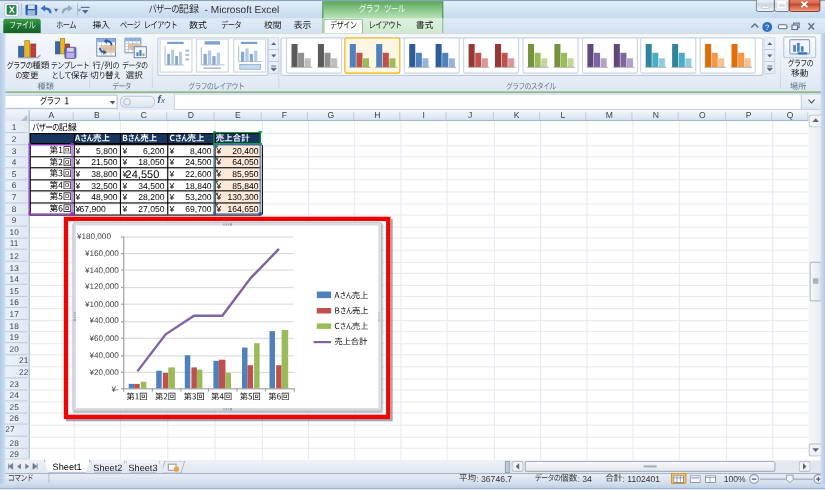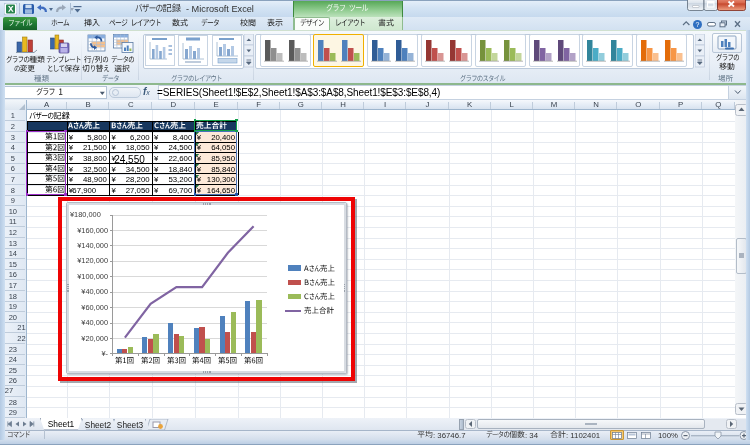--- a/index.html
+++ b/index.html
@@ -362,21 +362,20 @@
 <svg style="position:absolute;left:36.0px;top:87.8px;overflow:visible" width="27" height="10" viewBox="0 0 26.8 10">
       <path transform="translate(0 6.7)" fill="#111" d="M5.3 -6.7Q5.4 -6.6 5.5 -6.4Q5.6 -6.2 5.7 -6.0Q5.8 -5.7 5.8 -5.6L5.5 -5.4Q5.4 -5.6 5.2 -6.0Q5.0 -6.3 4.9 -6.5ZM6.0 -7.1Q6.1 -6.9 6.2 -6.7Q6.3 -6.5 6.4 -6.3Q6.5 -6.1 6.6 -5.9L6.2 -5.7Q6.1 -6.0 6.0 -6.3Q5.8 -6.6 5.7 -6.9ZM5.7 -5.0Q5.7 -5.0 5.6 -4.8Q5.6 -4.7 5.6 -4.6Q5.5 -4.2 5.3 -3.7Q5.1 -3.2 4.9 -2.7Q4.7 -2.2 4.3 -1.7Q3.9 -1.0 3.2 -0.4Q2.6 0.1 1.6 0.6L1.1 0.0Q1.7 -0.2 2.2 -0.5Q2.7 -0.8 3.1 -1.2Q3.5 -1.6 3.9 -2.1Q4.1 -2.5 4.3 -2.9Q4.6 -3.4 4.7 -3.9Q4.9 -4.3 5.0 -4.7H2.4L2.6 -5.3Q2.7 -5.3 2.9 -5.3Q3.2 -5.3 3.5 -5.3Q3.7 -5.3 4.0 -5.3Q4.3 -5.3 4.5 -5.3Q4.8 -5.3 4.8 -5.3Q5.0 -5.3 5.1 -5.3Q5.2 -5.3 5.3 -5.4ZM3.4 -6.3Q3.3 -6.1 3.3 -6.0Q3.2 -5.8 3.1 -5.7Q2.9 -5.2 2.6 -4.7Q2.3 -4.1 1.9 -3.6Q1.4 -3.1 0.9 -2.6L0.4 -3.1Q0.8 -3.4 1.2 -3.8Q1.6 -4.1 1.8 -4.5Q2.1 -4.9 2.3 -5.3Q2.5 -5.6 2.6 -5.9Q2.6 -6.0 2.7 -6.2Q2.8 -6.4 2.8 -6.6Z M7.8 -6.3Q7.9 -6.2 8.1 -6.2Q8.3 -6.2 8.4 -6.2Q8.5 -6.2 8.8 -6.2Q9.1 -6.2 9.4 -6.2Q9.8 -6.2 10.1 -6.2Q10.5 -6.2 10.7 -6.2Q11.0 -6.2 11.1 -6.2Q11.3 -6.2 11.5 -6.2Q11.6 -6.2 11.8 -6.3V-5.6Q11.6 -5.6 11.5 -5.6Q11.3 -5.6 11.1 -5.6Q11.0 -5.6 10.7 -5.6Q10.5 -5.6 10.1 -5.6Q9.8 -5.6 9.4 -5.6Q9.1 -5.6 8.8 -5.6Q8.5 -5.6 8.4 -5.6Q8.3 -5.6 8.1 -5.6Q8.0 -5.6 7.8 -5.6ZM12.3 -4.0Q12.2 -4.0 12.2 -3.9Q12.2 -3.8 12.2 -3.8Q12.0 -3.2 11.8 -2.5Q11.6 -1.9 11.2 -1.4Q10.6 -0.7 10.0 -0.3Q9.4 0.1 8.7 0.3L8.3 -0.3Q9.0 -0.4 9.6 -0.8Q10.3 -1.2 10.7 -1.8Q11.0 -2.2 11.2 -2.7Q11.4 -3.2 11.5 -3.6Q11.4 -3.6 11.2 -3.6Q11.0 -3.6 10.7 -3.6Q10.4 -3.6 10.1 -3.6Q9.7 -3.6 9.4 -3.6Q9.0 -3.6 8.7 -3.6Q8.4 -3.6 8.2 -3.6Q8.0 -3.6 7.9 -3.6Q7.7 -3.6 7.6 -3.6Q7.4 -3.6 7.2 -3.6V-4.3Q7.4 -4.3 7.6 -4.3Q7.7 -4.3 7.9 -4.3Q7.9 -4.3 8.2 -4.3Q8.4 -4.3 8.7 -4.3Q9.0 -4.3 9.3 -4.3Q9.7 -4.3 10.0 -4.3Q10.4 -4.3 10.7 -4.3Q11.0 -4.3 11.2 -4.3Q11.4 -4.3 11.5 -4.3Q11.6 -4.3 11.7 -4.3Q11.8 -4.3 11.9 -4.3Z M18.4 -5.6Q18.3 -5.5 18.3 -5.4Q18.3 -5.3 18.3 -5.2Q18.2 -4.8 18.1 -4.4Q18.0 -4.0 17.9 -3.6Q17.8 -3.2 17.6 -2.8Q17.4 -2.4 17.2 -2.1Q16.9 -1.6 16.5 -1.2Q16.1 -0.7 15.6 -0.4Q15.2 -0.1 14.5 0.2L14.1 -0.4Q14.7 -0.7 15.2 -1.0Q15.7 -1.3 16.1 -1.6Q16.5 -2.0 16.7 -2.5Q17.0 -2.8 17.2 -3.3Q17.4 -3.8 17.5 -4.3Q17.6 -4.8 17.6 -5.2Q17.5 -5.2 17.3 -5.2Q17.0 -5.2 16.6 -5.2Q16.3 -5.2 15.9 -5.2Q15.5 -5.2 15.1 -5.2Q14.8 -5.2 14.5 -5.2Q14.2 -5.2 14.1 -5.2Q13.9 -5.2 13.7 -5.2Q13.6 -5.2 13.4 -5.2V-5.9Q13.5 -5.9 13.6 -5.9Q13.8 -5.9 13.9 -5.9Q14.0 -5.9 14.1 -5.9Q14.2 -5.9 14.4 -5.9Q14.6 -5.9 14.9 -5.9Q15.2 -5.9 15.5 -5.9Q15.9 -5.9 16.2 -5.9Q16.5 -5.9 16.8 -5.9Q17.1 -5.9 17.3 -5.9Q17.5 -5.9 17.6 -5.9Q17.7 -5.9 17.7 -5.9Q17.8 -5.9 17.9 -5.9Z M22.9 0.0V-0.6H24.3V-5.2H23.2V-5.7Q23.6 -5.8 23.9 -5.9Q24.2 -6.0 24.5 -6.2H25.1V-0.6H26.3V0.0Z"></path>
     </svg>
 <svg class="a" style="left:99px;top:90.5px" width="7" height="5" viewBox="0 0 7 5">
       <path d="M0.8 0.8 l5 0 l-2.5 3.2 z" fill="#4a5a6e"></path>
     </svg>
 <div class="a" style="left:109px;top:86.5px;width:32px;height:11.5px;background:linear-gradient(#f0f4f9,#dfe7f1);border:1px solid #bccadb;border-radius:5px"></div>
 <div class="a" style="left:111.5px;top:88.5px;width:7px;height:7px;border-radius:50%;background:#e7edf5;border:1px solid #b4c3d6"></div>
 <div class="a" style="left:143px;top:85.5px;width:14px;height:13px;font-size:10px;color:#3c5a7a;font-style:italic"><b>f</b><span style="font-size:7px">x</span></div>
 <div class="a" style="left:158px;top:85px;width:570px;height:14.5px;background:#fff;border:1px solid #c5d1e0;border-right:none"></div>
-<div class="a" style="left:157px;top:86.5px;width:566px;height:12px;font-size:10px;letter-spacing:-0.1px;color:#000;white-space:nowrap">=SERIES(Sheet1!$E$2,Sheet1!$A$3:$A$8,Sheet1!$E$3:$E$8,4)</div>
 <div class="a" style="left:728px;top:85px;width:20px;height:14.5px;background:linear-gradient(#f2f6fa,#dde6f0);border:1px solid #c5d1e0"></div>
 <svg class="a" style="left:734px;top:90px" width="8" height="5" viewBox="0 0 8 5">
       <path d="M1 0.5 l2.8 3 l2.8 -3" fill="none" stroke="#4a5a6e" stroke-width="1"></path>
     </svg>
 <div class="a" style="left:0;top:100.0px;width:750px;height:318.0px;background:#fff;overflow:hidden" id="grid">
 <div class="a" style="left:0;top:0;width:735.0px;height:10.3px;background:linear-gradient(#f5f8fc,#e3ebf5 60%,#d8e2ef);border-bottom:1px solid #9eb6ce"></div>
 <div class="a" style="left:0;top:0;width:26.7px;height:10.3px;background:linear-gradient(#f2f6fa,#dde6f0);border-right:1px solid #9eb6ce"></div>
 <svg class="a" style="left:19px;top:4px" width="6" height="6" viewBox="0 0 6 6">
         <path d="M6 0 L6 6 L0 6 Z" fill="#b0bfcf"></path>
       </svg>

